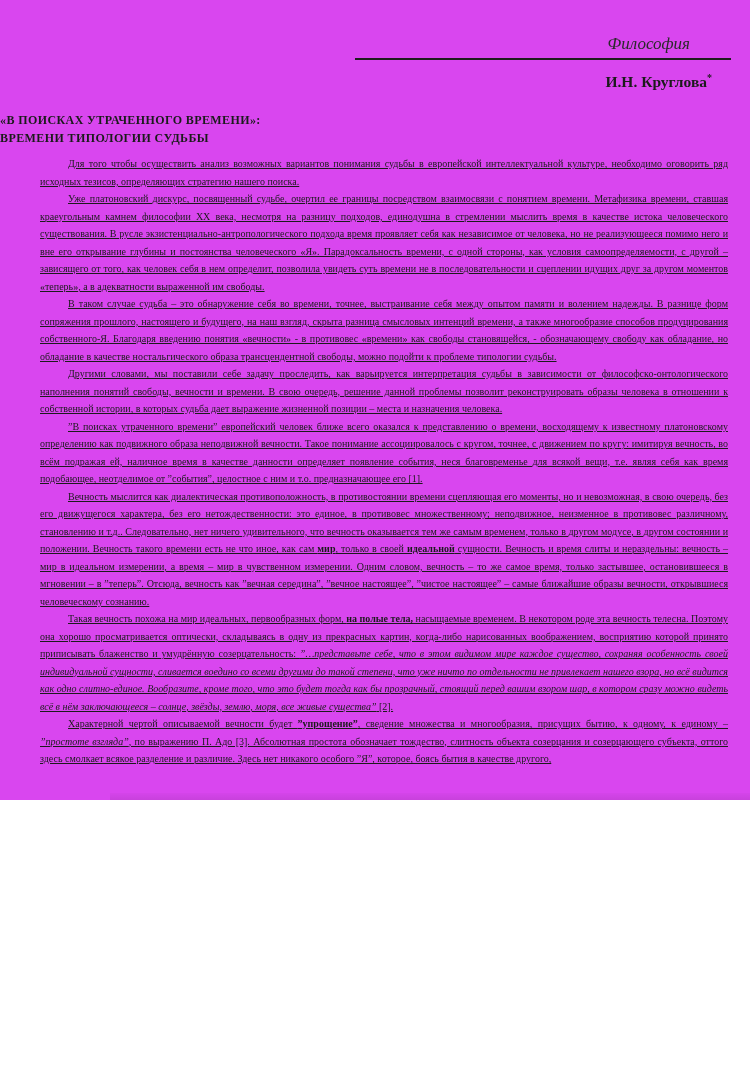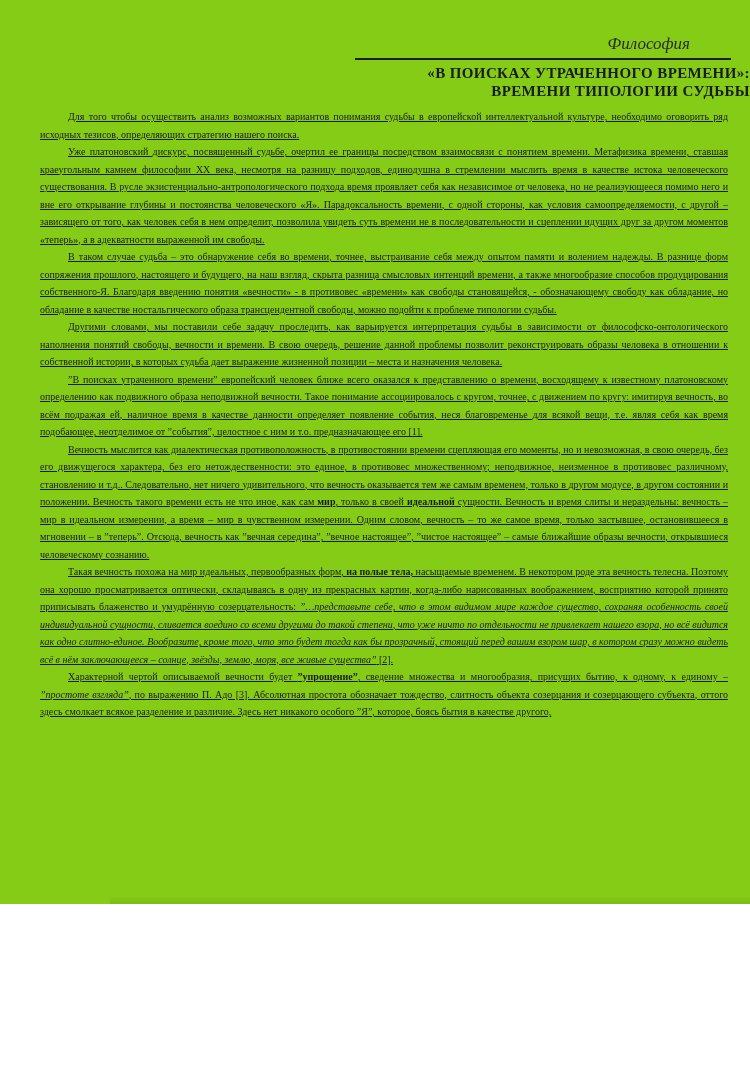--- a/index.html
+++ b/index.html
@@ -1,21 +1,21 @@
 <!DOCTYPE html>
 <html lang="ru"><head>
 <meta charset="utf-8">
 <style>
   * { box-sizing: border-box; }
   html, body { margin: 0; padding: 0; background: #ffffff; }
   .page {
     position: relative;
     width: 750px;
-    height: 904px;
-    background: #84cc16;
+    height: 800px;
+    background: #d946ef;
     overflow: hidden;
     font-family: "Liberation Serif", "DejaVu Serif", serif;
     color: #1b1b1b;
   }
   
   .header-label {
     margin-top: 34px;
     padding-right: 60px;
     text-align: right;
     font-style: italic;
@@ -32,24 +32,24 @@
   .author-line {
     margin-top: 12px;
     padding-right: 38px;
     text-align: right;
     font-weight: bold;
     font-size: 15.5px;
   }
   .author-line sup { font-size: 10px; }
   
   .article-title {
-    margin-top: 4px;
-    text-align: right;
+    margin-top: 20px;
+    text-align: left;
     font-weight: bold;
-    font-size: 15px;
+    font-size: 12px;
     line-height: 18px;
     letter-spacing: 0.4px;
   }
   
   .article-body {
     margin-top: 8px;
     padding: 0 22px 0 40px;
     font-size: 10px;
     line-height: 17.5px;
     text-align: justify;
@@ -109,20 +109,23 @@
 </style>
 </head>
 <body>
 
 <div class="page">
 
   <div class="header-label">Философия</div>
 
   <div class="header-rule"></div>
 
+  <div class="author-line">
+    <span>И.Н. Круглова</span><sup>*</sup>
+  </div>
 
   <div class="article-title">
     <div>«В ПОИСКАХ УТРАЧЕННОГО ВРЕМЕНИ»:</div>
     <div>ВРЕМЕНИ ТИПОЛОГИИ СУДЬБЫ</div>
   </div>
 
   <div class="article-body" id="article-body">
       <p class="para"><span>Для того чтобы осуществить анализ возможных вариантов понимания судьбы в европейской интеллектуальной культуре, необходимо оговорить ряд исходных тезисов, определяющих стратегию нашего поиска.</span></p>
       <p class="para"><span>Уже платоновский дискурс, посвященный судьбе, очертил ее границы посредством взаимосвязи с понятием времени. Метафизика времени, ставшая краеугольным камнем философии XX века, несмотря на разницу подходов, единодушна в стремлении мыслить время в качестве истока человеческого существования. В русле экзистенциально-антропологического подхода время проявляет себя как независимое от человека, но не реализующееся помимо него и вне его открывание глубины и постоянства человеческого «Я». Парадоксальность времени, с одной стороны, как условия самоопределяемости, с другой – зависящего от того, как человек себя в нем определит, позволила увидеть суть времени не в последовательности и сцеплении идущих друг за другом моментов «теперь», а в адекватности выраженной им свободы.</span></p>
       <p class="para"><span>В таком случае судьба – это обнаружение себя во времени, точнее, выстраивание себя между опытом памяти и волением надежды. В разнице форм сопряжения прошлого, настоящего и будущего, на наш взгляд, скрыта разница смысловых интенций времени, а также многообразие способов продуцирования собственного-Я. Благодаря введению понятия «вечности» - в противовес «времени» как свободы становящейся, - обозначающему свободу как обладание, но обладание в качестве ностальгического образа трансцендентной свободы, можно подойти к проблеме типологии судьбы.</span></p>

